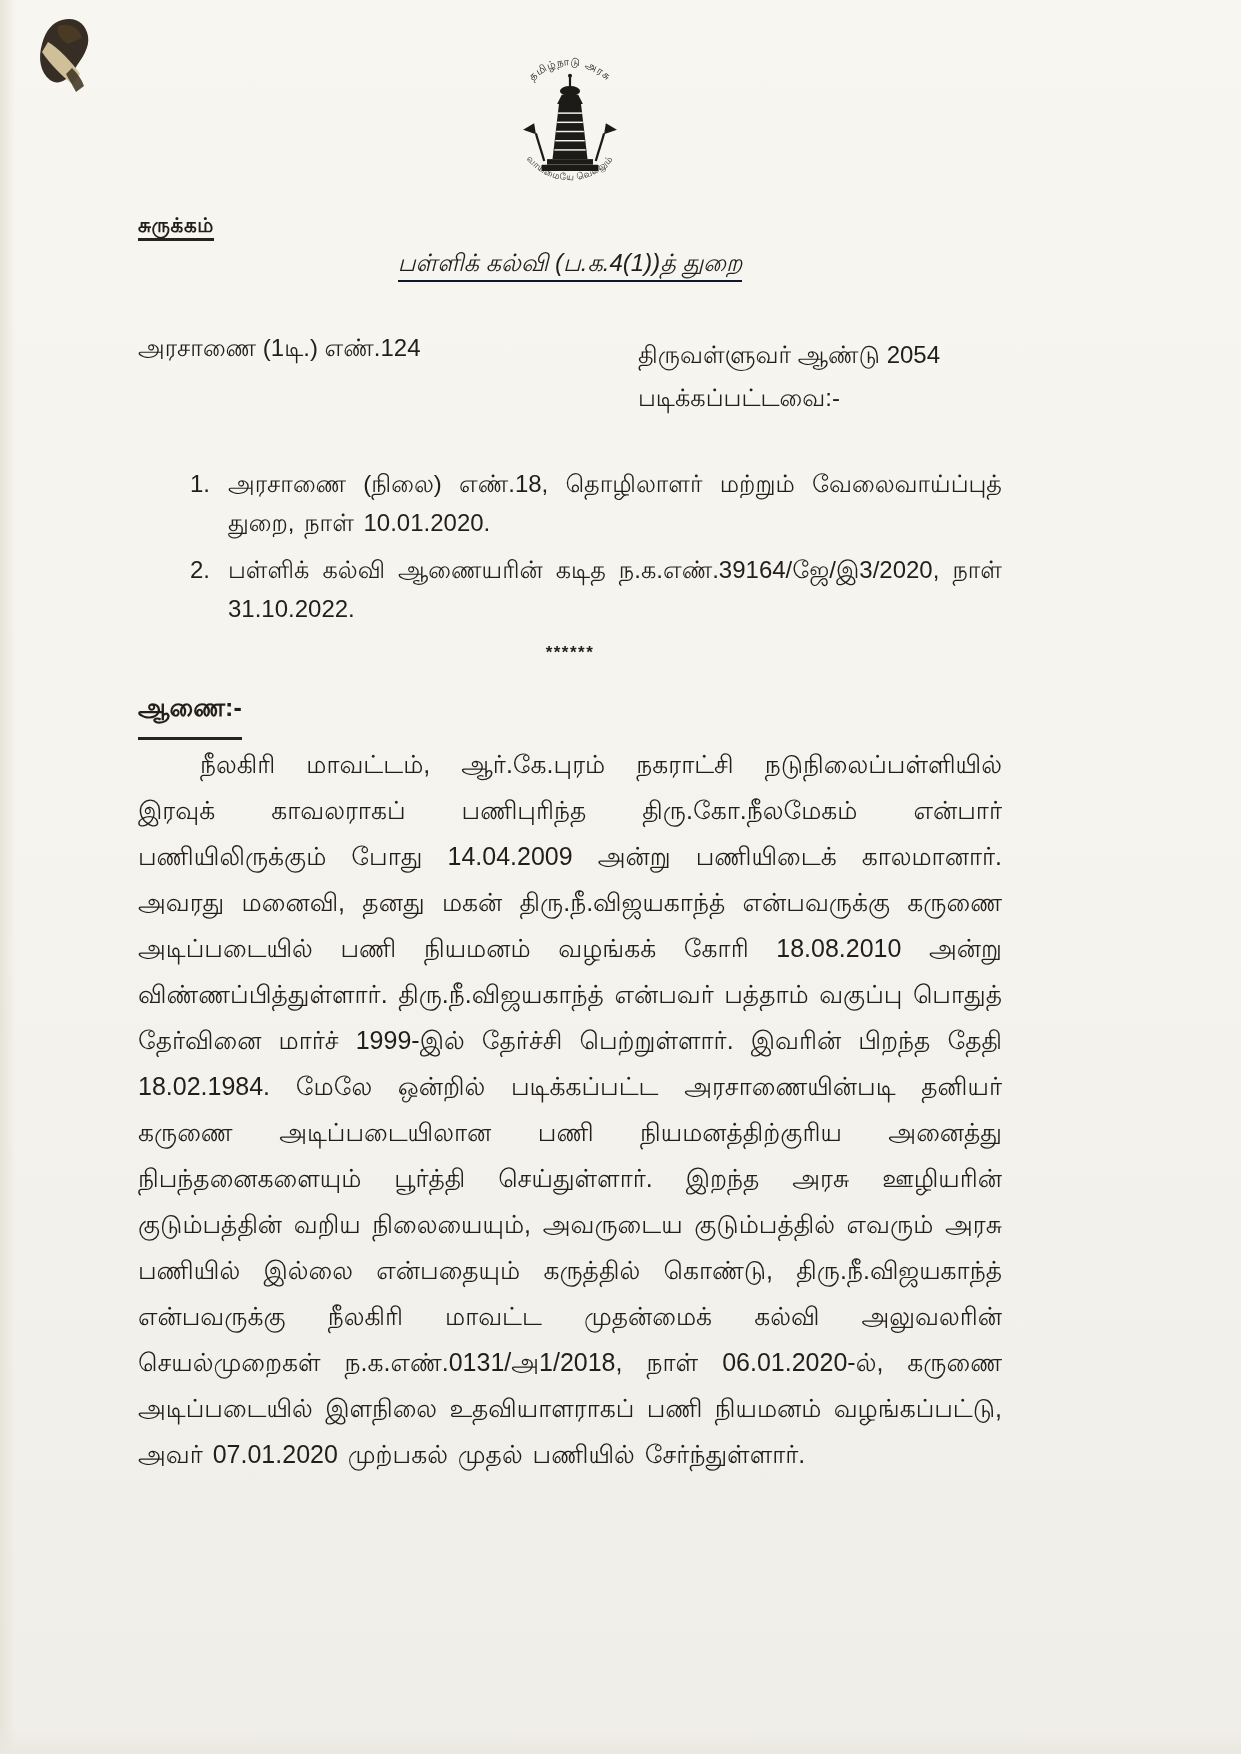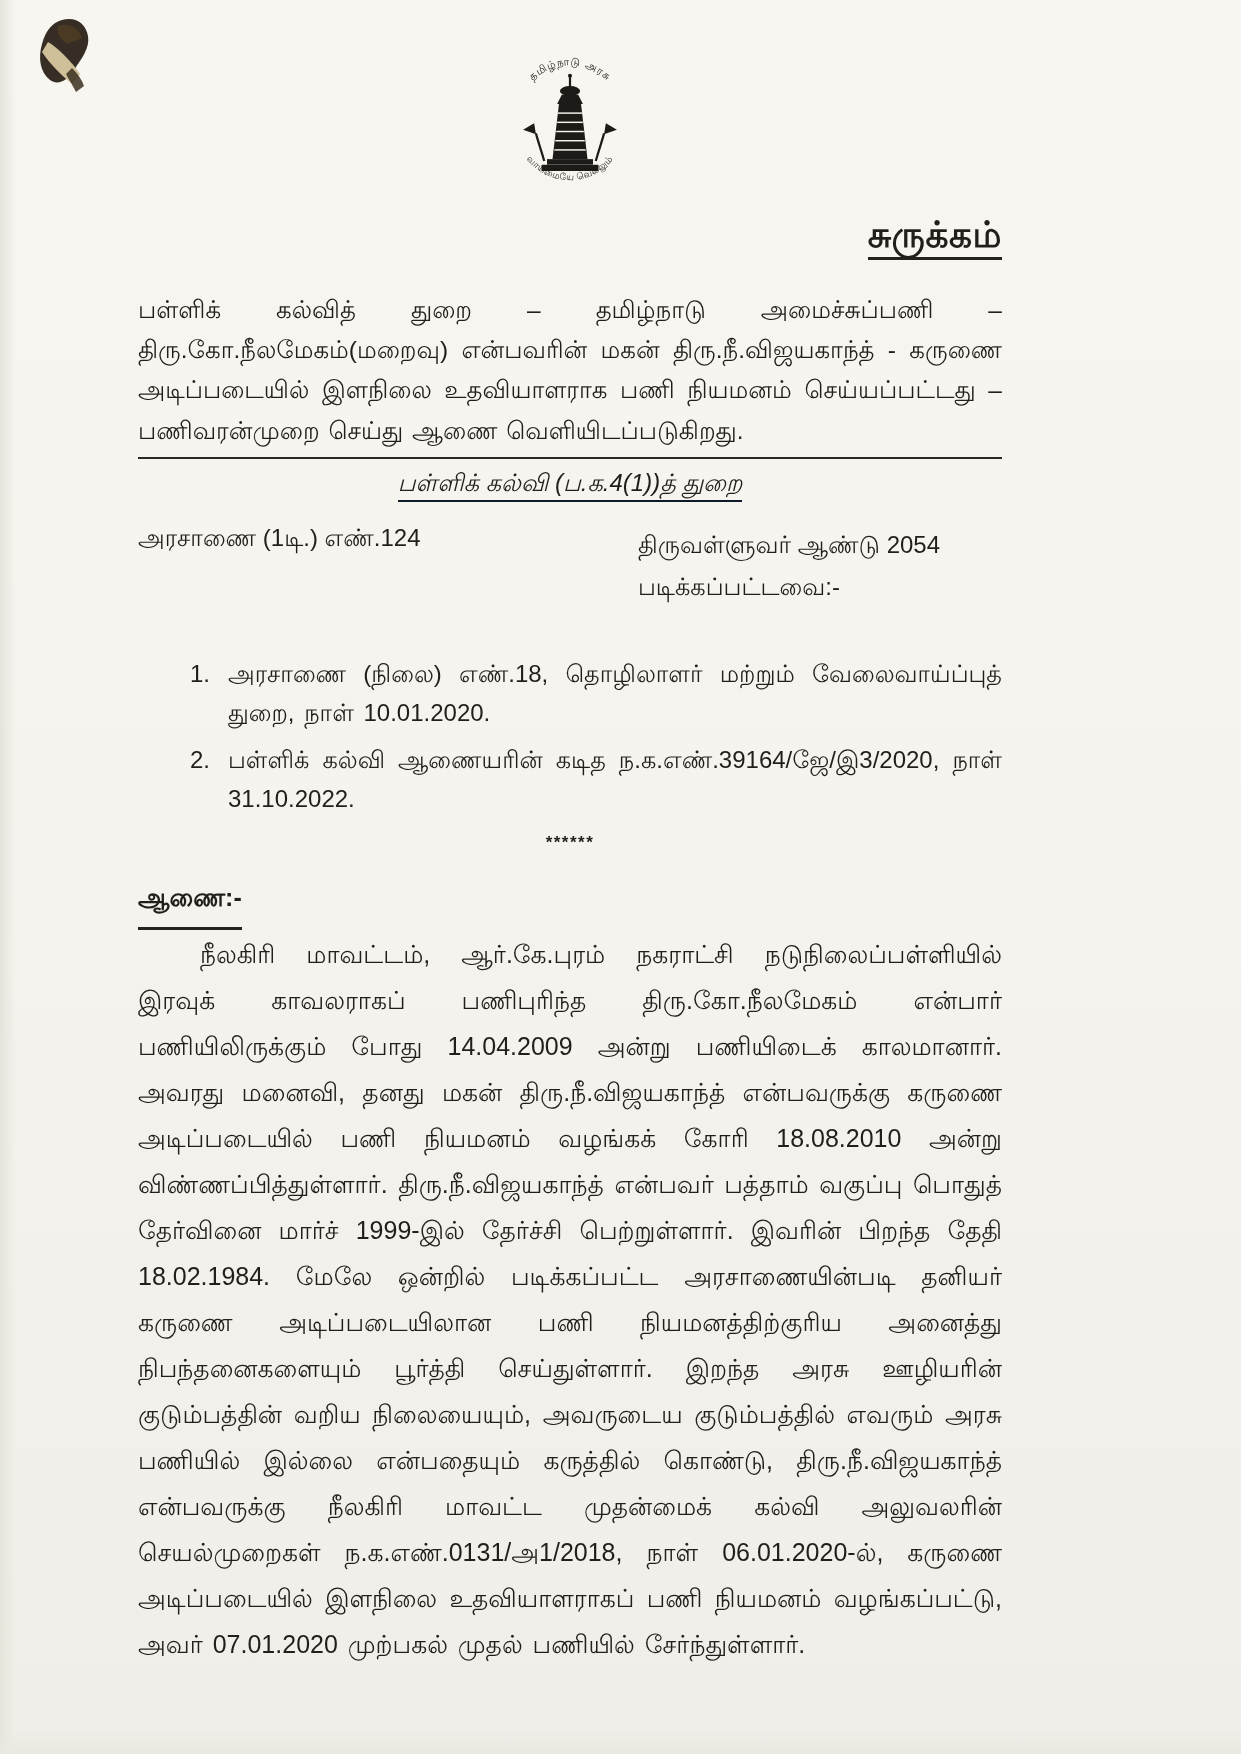--- a/index.html
+++ b/index.html
@@ -21,33 +21,33 @@
     background:linear-gradient(0deg,#eae8e1,rgba(246,244,239,0));
   }
   .corner-artifact { position:absolute; left:28px; top:14px; width:86px; height:96px; }
 
   .content { position:absolute; left:138px; top:50px; width:864px; }
 
   .emblem-wrap { text-align:center; }
   svg.emblem { width:138px; height:152px; }
   svg.emblem text { font-family:"Liberation Sans","DejaVu Sans",sans-serif; }
 
-  .abstract-title { text-align:right; font-size:36px; font-weight:700; margin-top:8px; letter-spacing:.5px; }
+  .abstract-title { text-align:left; font-size:20px; font-weight:700; margin-top:8px; letter-spacing:.5px; }
   .abstract-title span { border-bottom:3px solid #26231f; padding-bottom:2px; }
 
   .subject {
     margin-top:30px; font-size:24.5px; line-height:1.64; font-weight:500;
     text-align:justify; word-spacing:2px;
     border-bottom:2px solid #2b2824; padding-bottom:6px;
   }
 
   .dept-line { text-align:center; font-size:24px; font-weight:500; margin-top:10px; }
   .dept-line span { border-bottom:2px solid #0f172a; padding-bottom:4px;font-style:italic; }
 
-  .meta-row { display:flex; margin-top:24px; font-size:24px; font-weight:500; }
+  .meta-row { display:flex; margin-top:54px; font-size:24px; font-weight:500; }
   .go-number { flex:1; }
   .date-block { width:364px; line-height:1.78; }
 
   .refs { margin-top:46px; padding-left:52px; font-size:24px; font-weight:500; line-height:1.62; }
   .ref-row { display:flex; margin-bottom:8px; }
   .ref-num { width:38px; flex:none; }
   .ref-text { flex:1; text-align:justify; word-spacing:3px; }
 
   .separator { text-align:center; font-size:17px; letter-spacing:1.5px; margin-top:14px; font-weight:700; }
 
@@ -106,21 +106,20 @@
         <line x1="61" y1="76" x2="89" y2="76"></line>
         <line x1="62" y1="66" x2="88" y2="66"></line>
       </g>
     </svg>
   </div>
 
   <div class="abstract-title">
     <span>சுருக்கம்</span>
   </div>
 
-  <p class="subject">பள்ளிக் கல்வித் துறை – தமிழ்நாடு அமைச்சுப்பணி –திரு.கோ.நீலமேகம்(மறைவு) என்பவரின் மகன் திரு.நீ.விஜயகாந்த் - கருணை அடிப்படையில் இளநிலை உதவியாளராக பணி நியமனம் செய்யப்பட்டது – பணிவரன்முறை செய்து ஆணை வெளியிடப்படுகிறது.</p>
 
   <div class="dept-line">
     <span>பள்ளிக் கல்வி (ப.க.4(1))த் துறை</span>
   </div>
 
   <div class="meta-row">
     <div class="go-number">அரசாணை (1டி.) எண்.124</div>
     <div class="date-block">
       <div>திருவள்ளுவர் ஆண்டு 2054</div>
       <div class="read-label">படிக்கப்பட்டவை:-</div>

